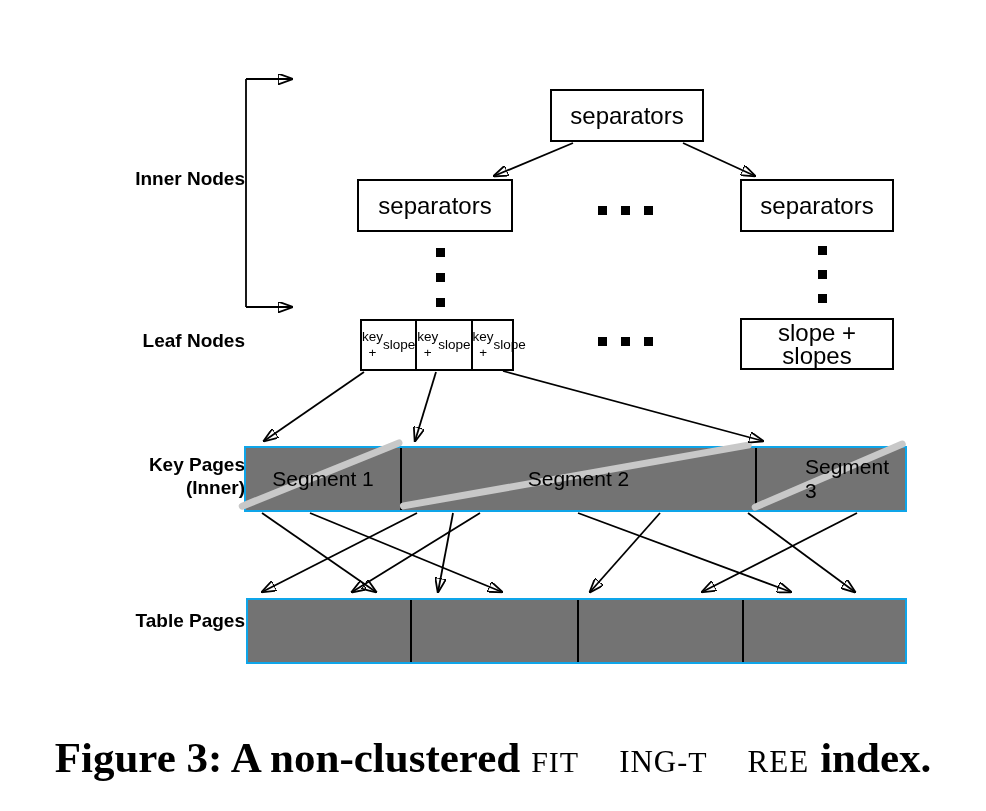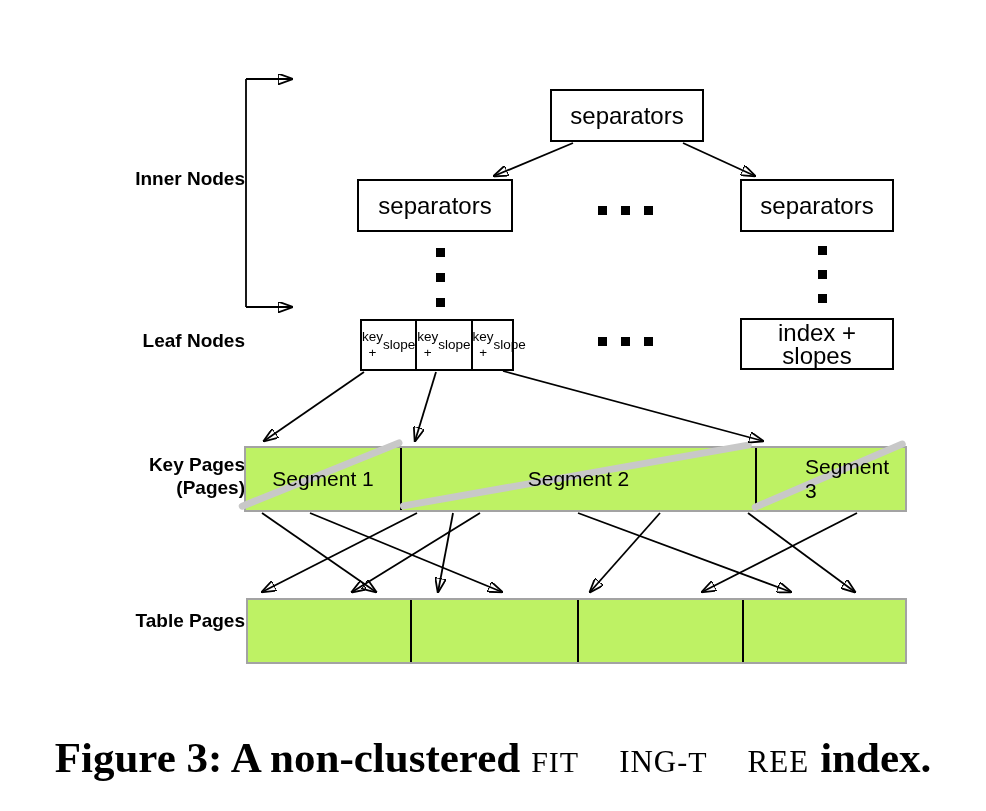--- a/index.html
+++ b/index.html
@@ -24,22 +24,22 @@
     position:absolute;background:#fff;border:2px solid #000;box-sizing:border-box;
     display:flex;
   }
   .leafcell{
     flex:1;display:flex;flex-direction:row;align-items:center;justify-content:center;
     font-size:13.5px;line-height:16px;border-right:2px solid #000;text-align:center;
   }
   .leafcell:last-child{border-right:none;}
   
   .pagerow{
-    position:absolute;border:2px solid #a3a3a3;box-sizing:border-box;
-    background:#bef264;display:flex;
+    position:absolute;border:2px solid #0ea5e9;box-sizing:border-box;
+    background:#737373;display:flex;
   }
   .pagecell{
     position:relative;border-right:2px solid #000;box-sizing:border-box;
     display:flex;align-items:center;justify-content:center;overflow:visible;
   }
   .pagecell:last-child{border-right:none;flex:1;padding-left:48px;}
   .seglabel{position:relative;z-index:2;font-size:21px;}
   
   .model-line{
     position:absolute;height:7px;background:#c8c8c8;border-radius:4px;
@@ -65,21 +65,21 @@
 </style>
 </head>
 <body>
 
 <div id="canvas">
 
   <div class="rowlab" style="top:167px;">Inner Nodes</div>
   <div class="rowlab" style="top:329px;">Leaf Nodes</div>
   <div class="rowlab" style="top:453px;">
     <div>Key Pages</div>
-    <div>(Pages)</div>
+    <div>(Inner)</div>
   </div>
   <div class="rowlab" style="top:609px;">
     <div>Table Pages</div>
   </div>
 
   <div class="nodebox" style="left:550px;top:89px;width:154px;height:53px;">separators</div>
 
   <div class="nodebox" style="left:357px;top:179px;width:156px;height:53px;">separators</div>
 
   <div class="nodebox" style="left:740px;top:179px;width:154px;height:53px;">separators</div>
@@ -93,21 +93,21 @@
       <div>key +</div>
       <div>slope</div>
     </div>
     <div class="leafcell">
       <div>key +</div>
       <div>slope</div>
     </div>
   </div>
 
   <div class="nodebox" style="left:740px;top:318px;width:154px;height:52px;flex-direction:column;">
-    <div>index +</div>
+    <div>slope +</div>
     <div>slopes</div>
   </div>
 
   <div class="pagerow" style="left:244px;top:446px;width:663px;height:66px;">
     <div class="pagecell" style="width:156px;">
       <div class="model-line ml1"></div>
       <span class="seglabel">Segment 1</span>
     </div>
     <div class="pagecell" style="width:355px;">
       <div class="model-line ml2"></div>

